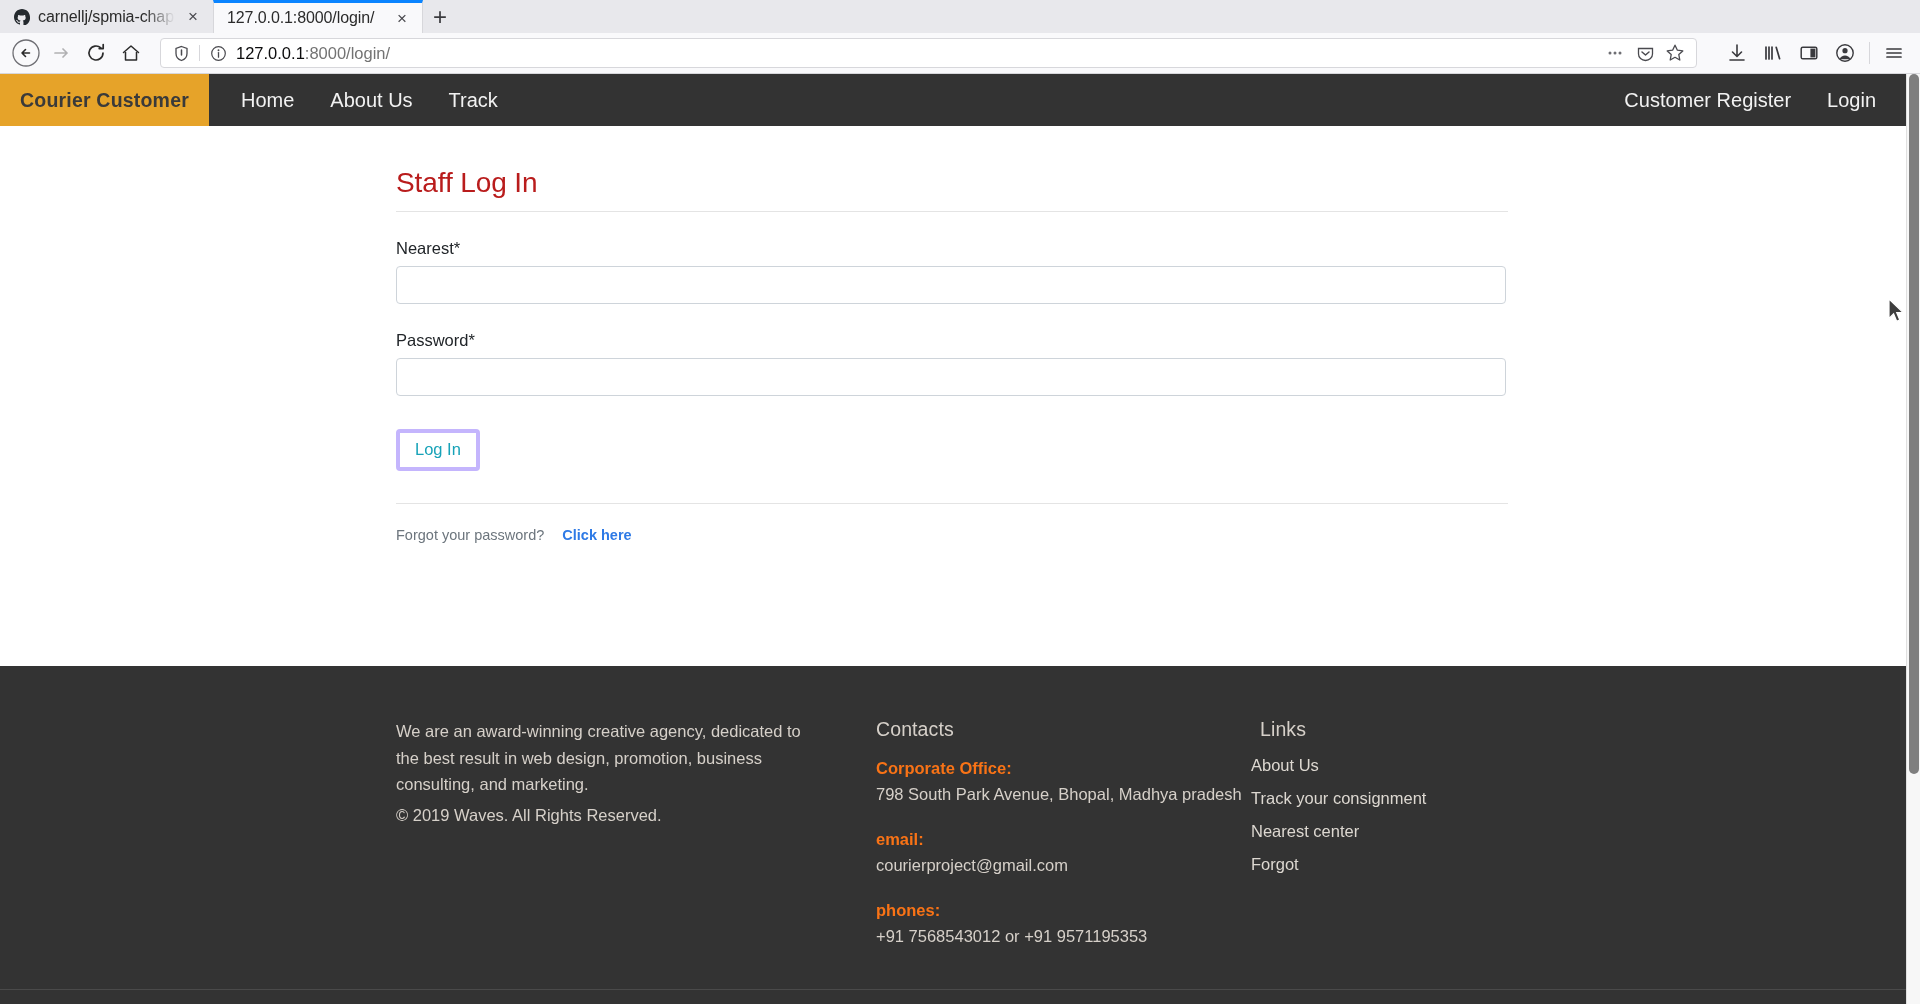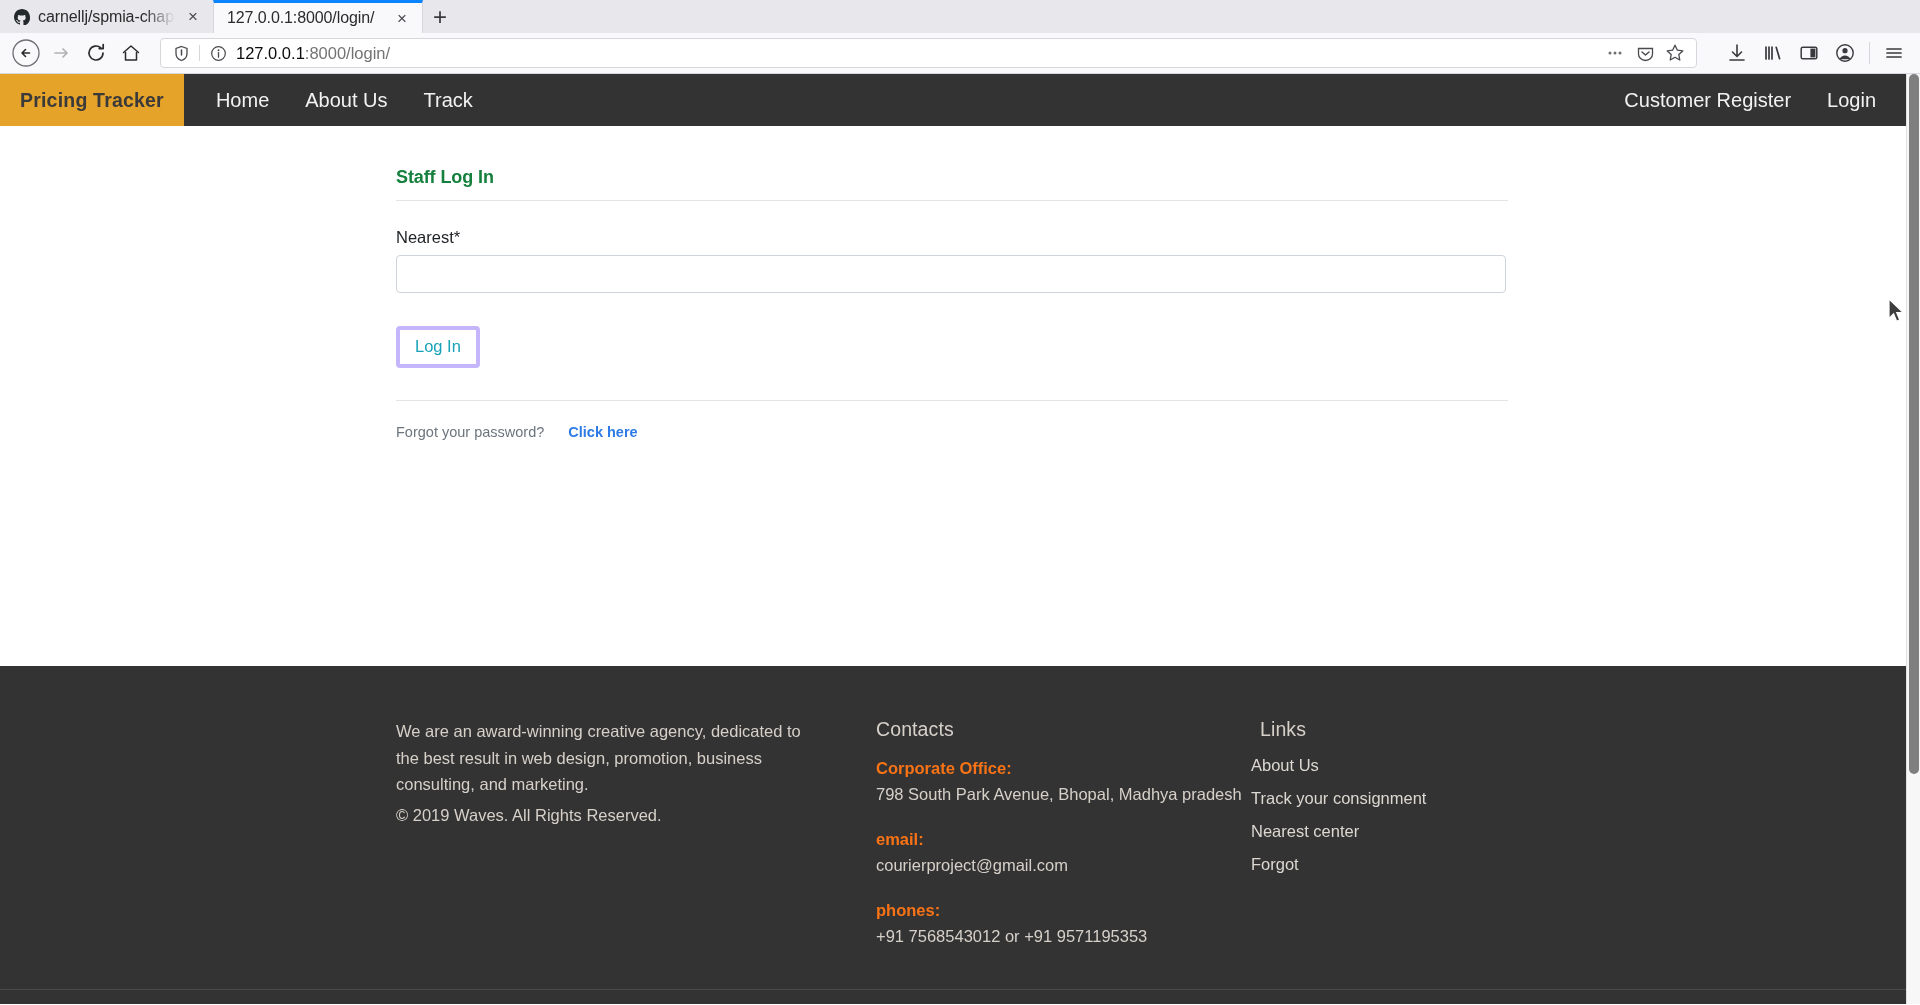--- a/index.html
+++ b/index.html
@@ -258,23 +258,23 @@
     padding-top: 41px;
     min-height: 540px;
   }
 
   .form-container {
     width: 1112px;
     margin-left: 396px;
   }
 
   .page-title {
-    font-size: 18px;
-    font-weight: bold;
-    color: #15803d;
+    font-size: 28px;
+    font-weight: normal;
+    color: #b91c1c;
     padding-bottom: 12px;
     letter-spacing: -0.1px;
   }
 
   .hr {
     border: 0;
     border-top: 1px solid #e4e4e4;
     margin: 0;
   }
 
@@ -314,21 +314,21 @@
     line-height: 1.15;
     cursor: pointer;
   }
 
   .forgot-row {
     padding-top: 23px;
     font-size: 14.5px;
     color: #6c757d;
     display: flex;
     align-items: baseline;
-    gap: 24px;
+    gap: 18px;
   }
 
   .forgot-row a {
     color: #2e7ae6;
     text-decoration: none;
     font-weight: bold;
     font-size: 14.5px;
   }
 
   
@@ -552,21 +552,21 @@
       </div>
     </div>
   </div>
 </div>
 
 <div class="viewport">
 
   <div class="page-scroll-area">
 
     <div class="site-nav">
-      <div class="brand">Pricing Tracker</div>
+      <div class="brand">Courier Customer</div>
       <div class="site-nav-links">
         <a>Home</a>
         <a>About Us</a>
         <a>Track</a>
       </div>
       <div class="site-nav-right">
         <a>Customer Register</a>
         <a>Login</a>
       </div>
     </div>
@@ -577,20 +577,24 @@
         <h1 class="page-title">Staff Log In</h1>
         <hr class="hr">
 
         <form>
 
           <div class="field-group">
             <label class="field-label">Nearest*</label>
             <input class="field-input" type="text" value="" placeholder="" style="">
           </div>
 
+          <div class="field-group">
+            <label class="field-label">Password*</label>
+            <input class="field-input" type="password" value="" placeholder="" style="">
+          </div>
 
           <button class="btn-login" type="submit">Log In</button>
         </form>
 
         <hr class="hr">
 
         <div class="forgot-row">
           <span>Forgot your password?</span>
           <a href="#">Click here</a>
         </div>

